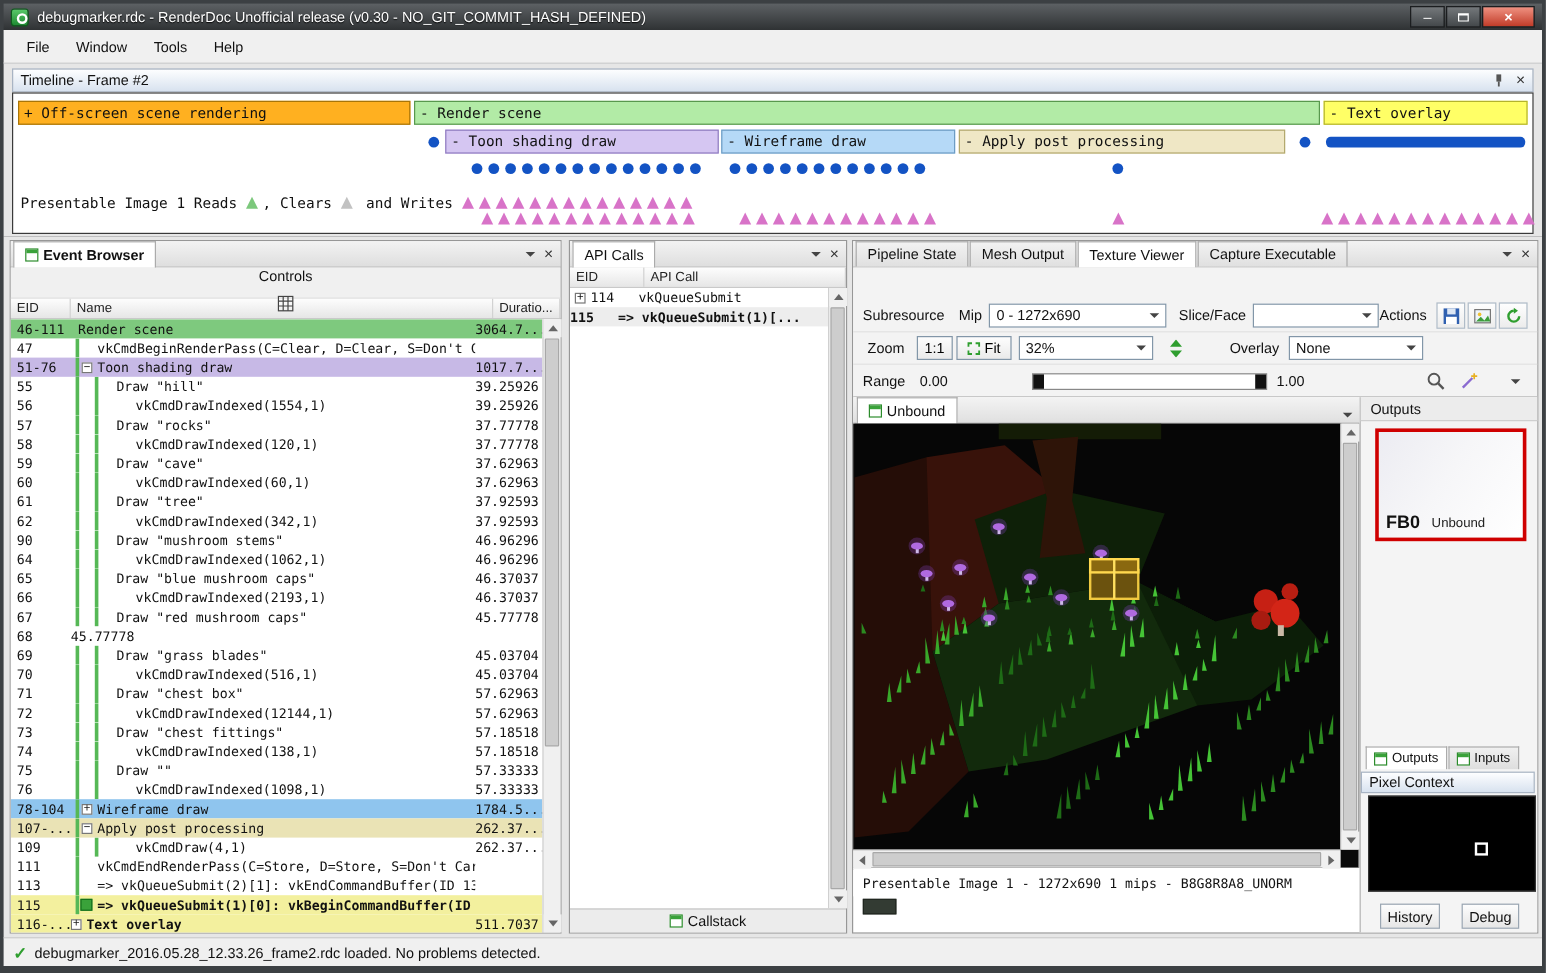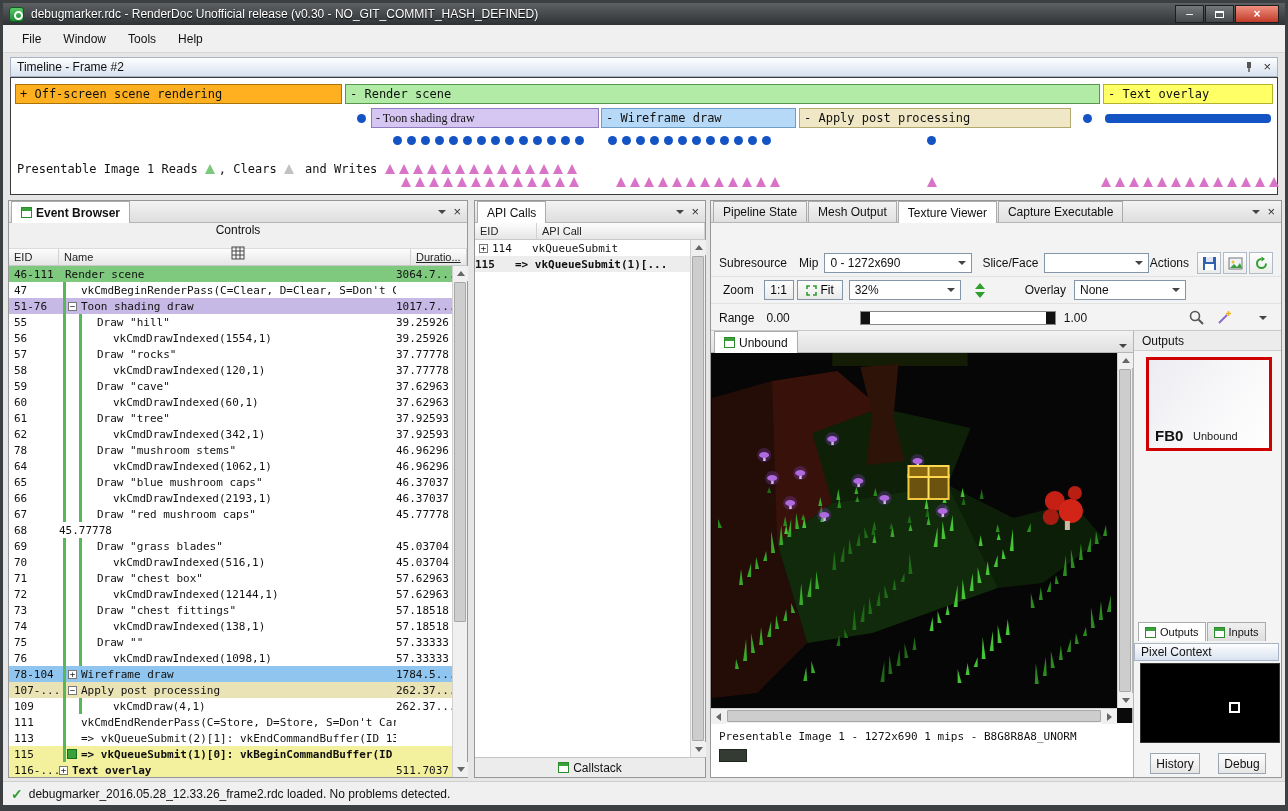--- a/index.html
+++ b/index.html
@@ -67,21 +67,21 @@
   .panel-icon::before { content:''; position:absolute; top:0; left:0; right:0; height:3px; background:#3aa23a; }
 
   
   #event-browser { left:8px; top:200px; width:460px; height:578px; }
   .controls-row { height:26px; background:#f0f0f0; display:flex; align-items:center; padding:0 6px; gap:9px; border-bottom:1px solid #dcdcdc;flex-direction:column; }
   .tool-ic { width:18px; height:18px; display:flex; align-items:center; justify-content:center; }
   .colheader { height:17px; display:flex; background:linear-gradient(#fdfdfd,#e6e6e6); border-bottom:1px solid #c9c9c9; font-size:11px; color:#222; }
   .eb-col { border-right:1px solid #d2d2d2; padding:2px 0 0 5px; overflow:hidden; white-space:nowrap; }
   #event-browser .eb-col:nth-of-type(1){ width:50px; flex:none; }
   #event-browser .eb-col:nth-of-type(2){ flex:1; }
-  #event-browser .eb-col:nth-of-type(3){ width:56px; flex:none;text-decoration:underline; }
+  #event-browser .eb-col:nth-of-type(3){ width:56px; flex:none; }
   .eb-rows { position:absolute; top:65px; left:0; right:15px; bottom:0; overflow:hidden; background:#fff; }
   .eb-row { display:flex; height:16px; align-items:center; font-size:11px; }
   .cell-eid { width:50px; padding-left:5px; flex:none; white-space:nowrap; overflow:hidden; }
   .cell-tree { flex:1; position:relative; display:flex; align-items:center; overflow:hidden; height:100%; }
   .cell-dur { width:56px; text-align:right; padding-right:4px; flex:none; white-space:nowrap; }
   .guide { position:absolute; top:0; bottom:0; width:3px; background:#56b856; }
   .g1 { left:4px; } .g2 { left:20px; }
   .spacer { flex:none; height:1px; }
   .exp { width:9px; height:9px; border:1px solid #777; background:#fff; font-size:9px; line-height:7px; text-align:center;
     margin-right:4px; flex:none; font-family:"DejaVu Sans Mono",monospace; color:#222; }
@@ -205,21 +205,21 @@
         </svg>
       <span class="xglyph">×</span>
     </span>
   </div>
   <div class="timeline-body">
     <div class="tl-bar bar-green" style="left:334px;top:6px;width:755px;">- Render scene</div>
     <div class="tl-bar bar-orange" style="left:4px;top:6px;width:327px;">+ Off-screen scene rendering</div>
     <div class="tl-bar bar-yellow" style="left:1092px;top:6px;width:170px;">- Text overlay</div>
 
     <span class="dot" style="position:absolute;left:346px;top:36px;"></span>
-    <div class="tl-bar bar-purple" style="left:360px;top:30px;width:228px;font-family:Liberation Serif, serif;">- Toon shading draw</div>
+    <div class="tl-bar bar-purple" style="left:360px;top:30px;width:228px;">- Toon shading draw</div>
     <div class="tl-bar bar-blue" style="left:590px;top:30px;width:195px;">- Wireframe draw</div>
     <div class="tl-bar bar-tan" style="left:788px;top:30px;width:272px;">- Apply post processing</div>
     <span class="dot" style="position:absolute;left:1072px;top:36px;"></span>
     <div class="tl-capsule" style="left:1094px;top:36px;width:166px;"></div>
 
     <div class="dotrow" style="left:382px;top:58px;">
       <span class="dot"></span>
         <span class="dot"></span>
         <span class="dot"></span>
         <span class="dot"></span>
@@ -481,21 +481,21 @@
           <span class="cell-tree">
             <i class="guide g1"></i>
             <i class="guide g2"></i>
             <span class="spacer" style="width: 54px;"></span>
 
             <span class="rowname">vkCmdDrawIndexed(342,1)</span>
           </span>
           <span class="cell-dur">37.92593</span>
         </div>
         <div class="eb-row">
-          <span class="cell-eid">78</span>
+          <span class="cell-eid">90</span>
           <span class="cell-tree">
             <i class="guide g1"></i>
             <i class="guide g2"></i>
             <span class="spacer" style="width: 38px;"></span>
 
             <span class="rowname">Draw "mushroom stems"</span>
           </span>
           <span class="cell-dur">46.96296</span>
         </div>
         <div class="eb-row">

